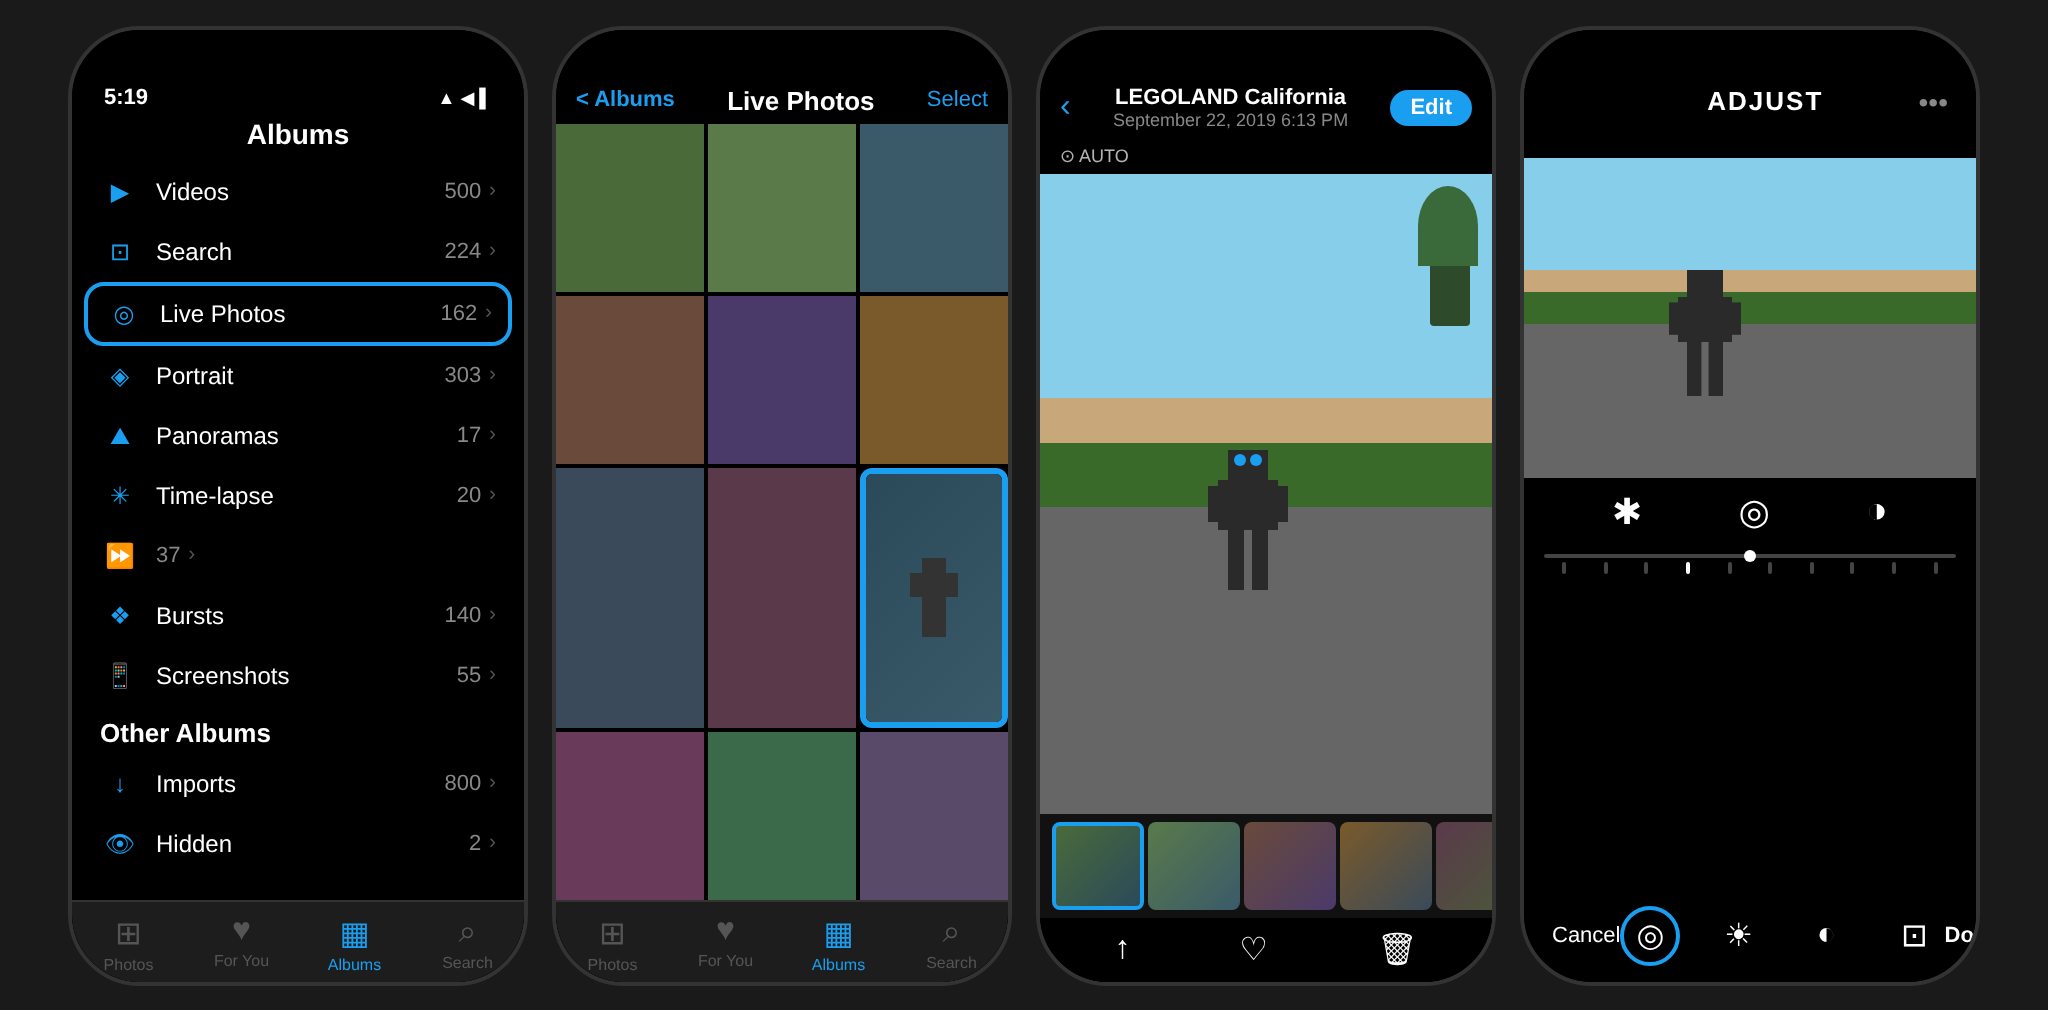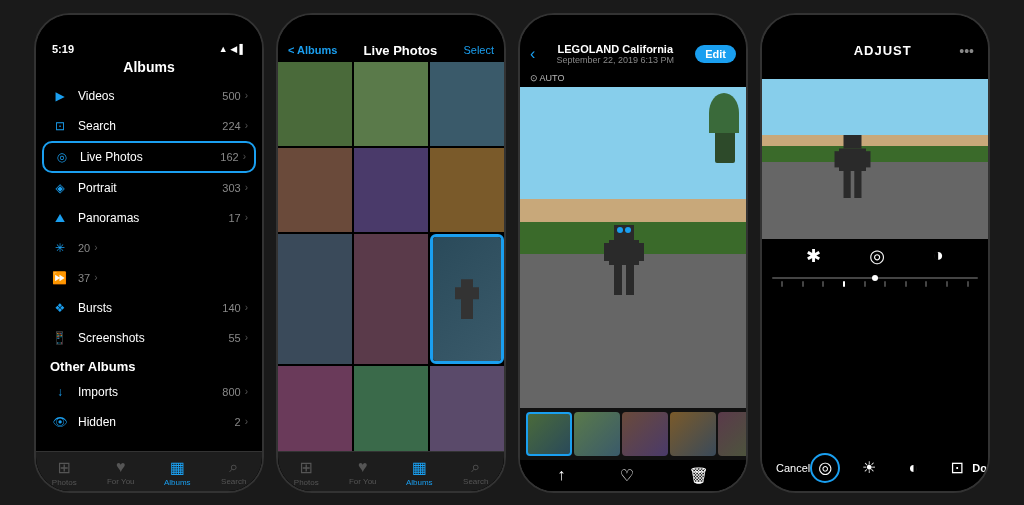--- a/index.html
+++ b/index.html
@@ -371,20 +371,21 @@
 
       <div class="p1-list-item">
         <div class="p1-item-icon">⛰</div>
         <span class="p1-item-label">Panoramas</span>
         <span class="p1-item-count">17</span>
         <span class="p1-item-chevron">›</span>
       </div>
 
       <div class="p1-list-item">
         <div class="p1-item-icon">✳</div>
+        <span class="p1-item-label">Time-lapse</span>
         <span class="p1-item-count">20</span>
         <span class="p1-item-chevron">›</span>
       </div>
 
       <div class="p1-list-item">
         <div class="p1-item-icon">⏩</div>
         <span class="p1-item-count">37</span>
         <span class="p1-item-chevron">›</span>
       </div>
 

